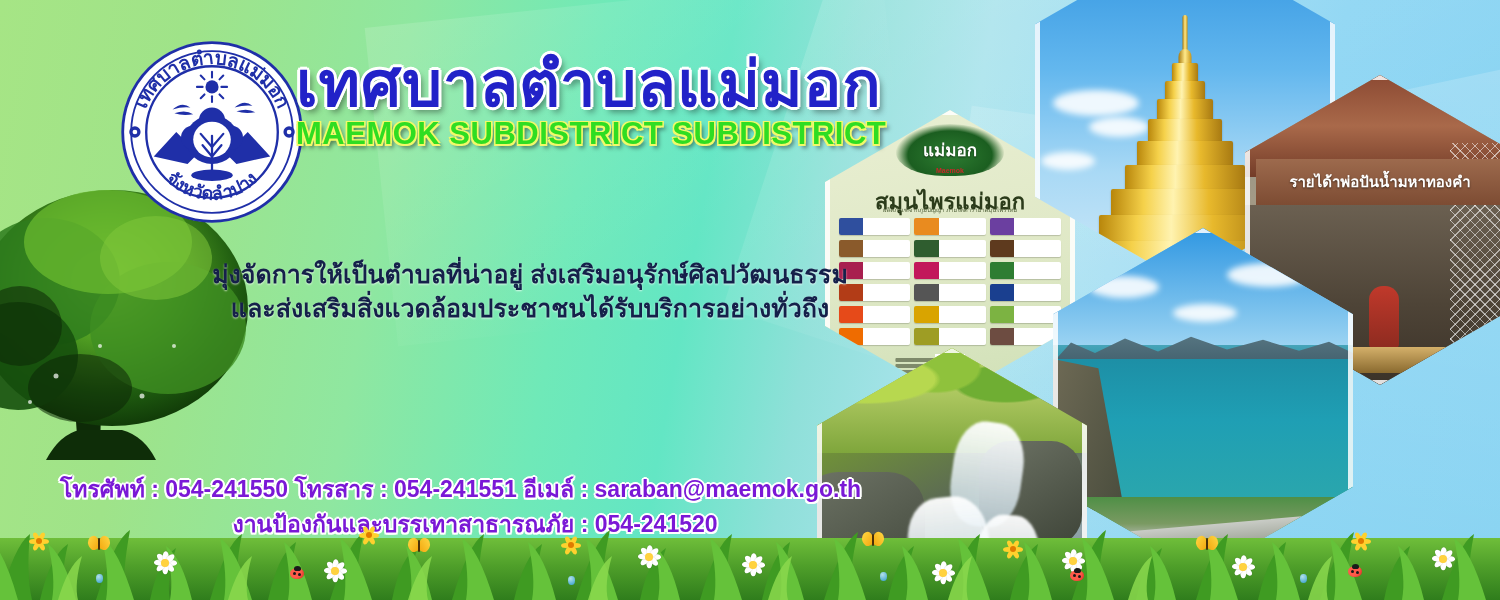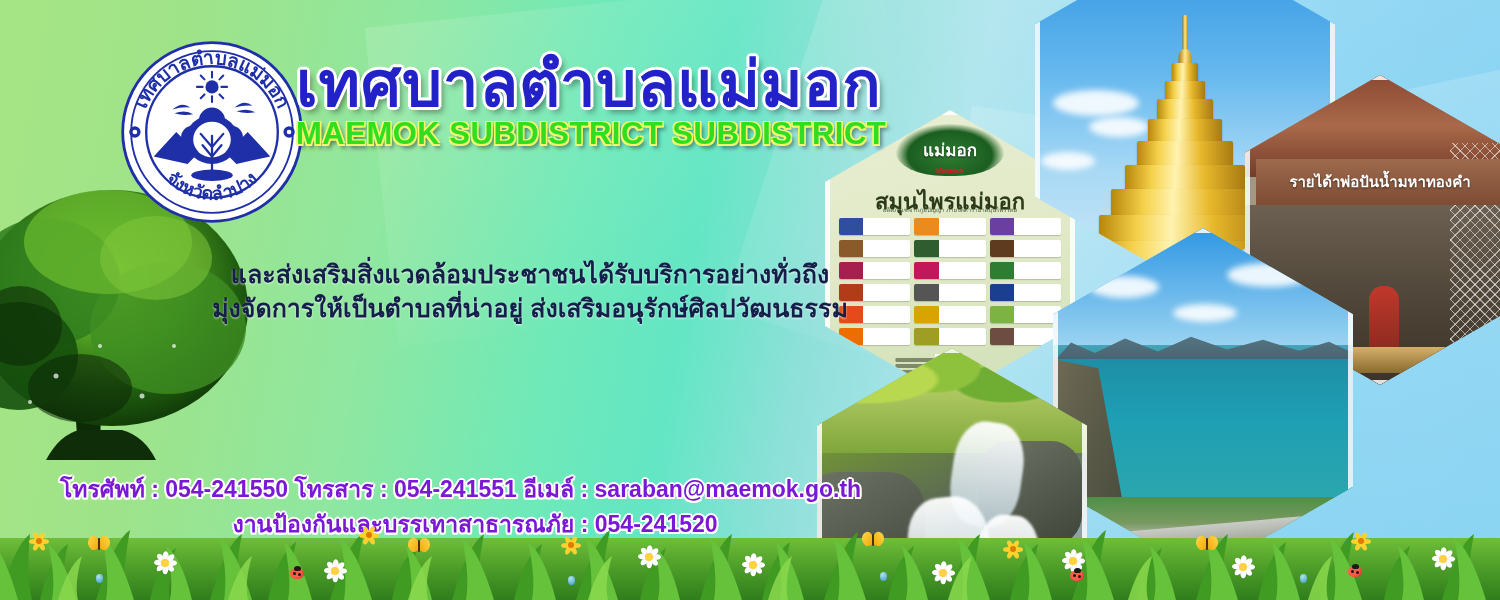--- a/index.html
+++ b/index.html
@@ -481,22 +481,22 @@
     <circle cx="18" cy="100" r="2.5" fill="#fff"></circle>
     <circle cx="182" cy="100" r="2.5" fill="#fff"></circle>
   </svg>
 
   <div id="title-block">
     <div class="t-thai">เทศบาลตำบลแม่มอก</div>
     <div class="t-eng">MAEMOK SUBDISTRICT SUBDISTRICT</div>
   </div>
 
   <div id="vision">
+    <div class="v-line">มุ่งจัดการให้เป็นตำบลที่น่าอยู่ ส่งเสริมอนุรักษ์ศิลปวัฒนธรรม</div>
     <div class="v-line">และส่งเสริมสิ่งแวดล้อมประชาชนได้รับบริการอย่างทั่วถึง</div>
-    <div class="v-line">มุ่งจัดการให้เป็นตำบลที่น่าอยู่ ส่งเสริมอนุรักษ์ศิลปวัฒนธรรม</div>
   </div>
 
   <div id="contact">
     <div class="c-line">โทรศัพท์ : 054-241550  โทรสาร : 054-241551 อีเมล์ : saraban@maemok.go.th</div>
     <div class="c-line second">งานป้องกันและบรรเทาสาธารณภัย : 054-241520</div>
   </div>
 
   <div id="collage">
 
     <div class="hex" id="hex-herbs">

